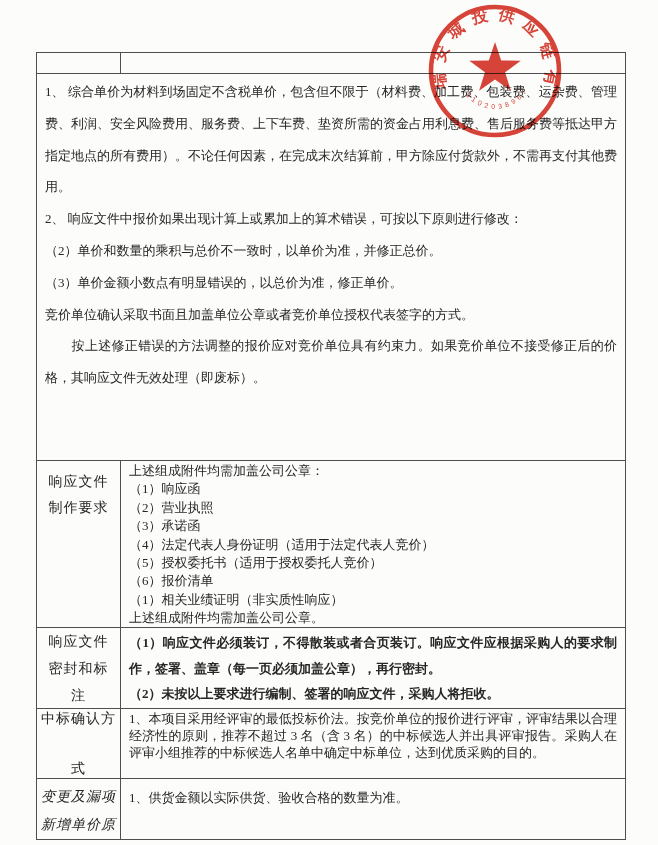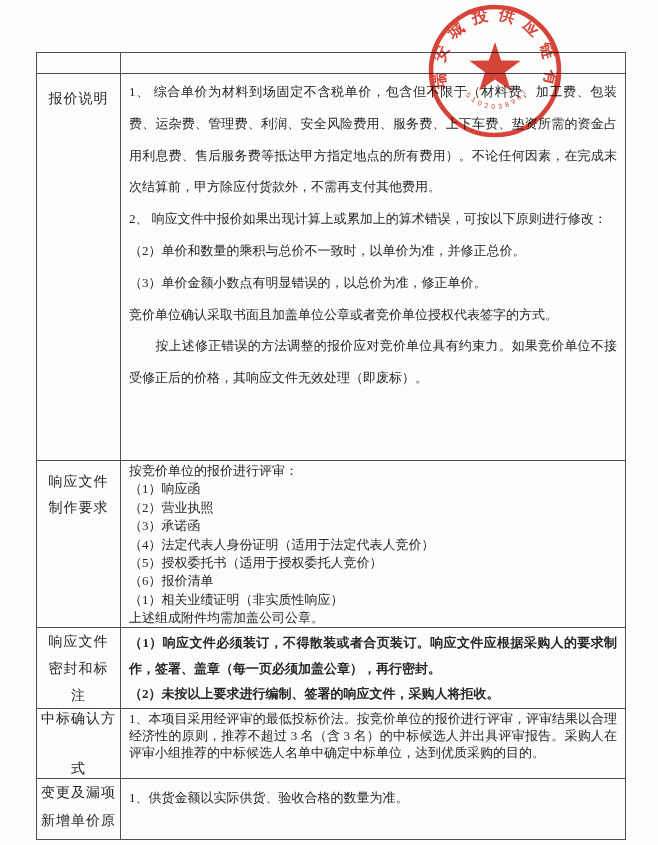--- a/index.html
+++ b/index.html
@@ -42,21 +42,21 @@
   .row-make .content p{line-height:18.4px;}
   .row-seal{height:81px;}
   .row-seal .label{justify-content:center;line-height:27px;}
   .row-seal .content{padding-top:2px;font-weight:bold;}
   .row-seal .content p{line-height:25.5px;}
   .row-award{height:70px;}
   .row-award .label{justify-content:space-between;line-height:19px;}
   .row-award .content{padding-top:1px;}
   .row-award .content p{line-height:17.2px;font-family:Liberation Serif, serif;}
   .row-change{height:60px;}
-  .row-change .label{justify-content:flex-start;line-height:28px;}
+  .row-change .label{justify-content:flex-end;line-height:28px;font-style:italic;}
   .row-change .content{padding-top:9px;}
   .row-change .content p{line-height:20px;}
 
   
   .stamp{
     position:absolute;left:425px;top:0px;
     width:140px;height:142px;
     mix-blend-mode:multiply;
     opacity:0.93;
     pointer-events:none;
@@ -68,39 +68,36 @@
 <body>
 
 <div class="page">
 
   <div class="doc-table">
       <div class="t-row row-spacer">
         <div class="cell label"></div>
         <div class="cell content"></div>
       </div>
       <div class="t-row row-quote">
-        <div class="cell label">
-          <div>报价说明</div>
-        </div>
         <div class="cell content">
           <p>1、 综合单价为材料到场固定不含税单价，包含但不限于（材料费、加工费、包装费、运杂费、管理费、利润、安全风险费用、服务费、上下车费、垫资所需的资金占用利息费、售后服务费等抵达甲方指定地点的所有费用）。不论任何因素，在完成末次结算前，甲方除应付货款外，不需再支付其他费用。</p>
           <p>2、 响应文件中报价如果出现计算上或累加上的算术错误，可按以下原则进行修改：</p>
           <p>（2）单价和数量的乘积与总价不一致时，以单价为准，并修正总价。</p>
           <p>（3）单价金额小数点有明显错误的，以总价为准，修正单价。</p>
           <p>竞价单位确认采取书面且加盖单位公章或者竞价单位授权代表签字的方式。</p>
           <p>　　按上述修正错误的方法调整的报价应对竞价单位具有约束力。如果竞价单位不接受修正后的价格，其响应文件无效处理（即废标）。</p>
         </div>
       </div>
       <div class="t-row row-make">
         <div class="cell label">
           <div>响应文件</div>
           <div>制作要求</div>
         </div>
         <div class="cell content">
-          <p>按竞价单位的报价进行评审：</p>
+          <p>上述组成附件均需加盖公司公章：</p>
           <p>（1）响应函</p>
           <p>（2）营业执照</p>
           <p>（3）承诺函</p>
           <p>（4）法定代表人身份证明（适用于法定代表人竞价）</p>
           <p>（5）授权委托书（适用于授权委托人竞价）</p>
           <p>（6）报价清单</p>
           <p>（1）相关业绩证明（非实质性响应）</p>
           <p>上述组成附件均需加盖公司公章。</p>
         </div>
       </div>

